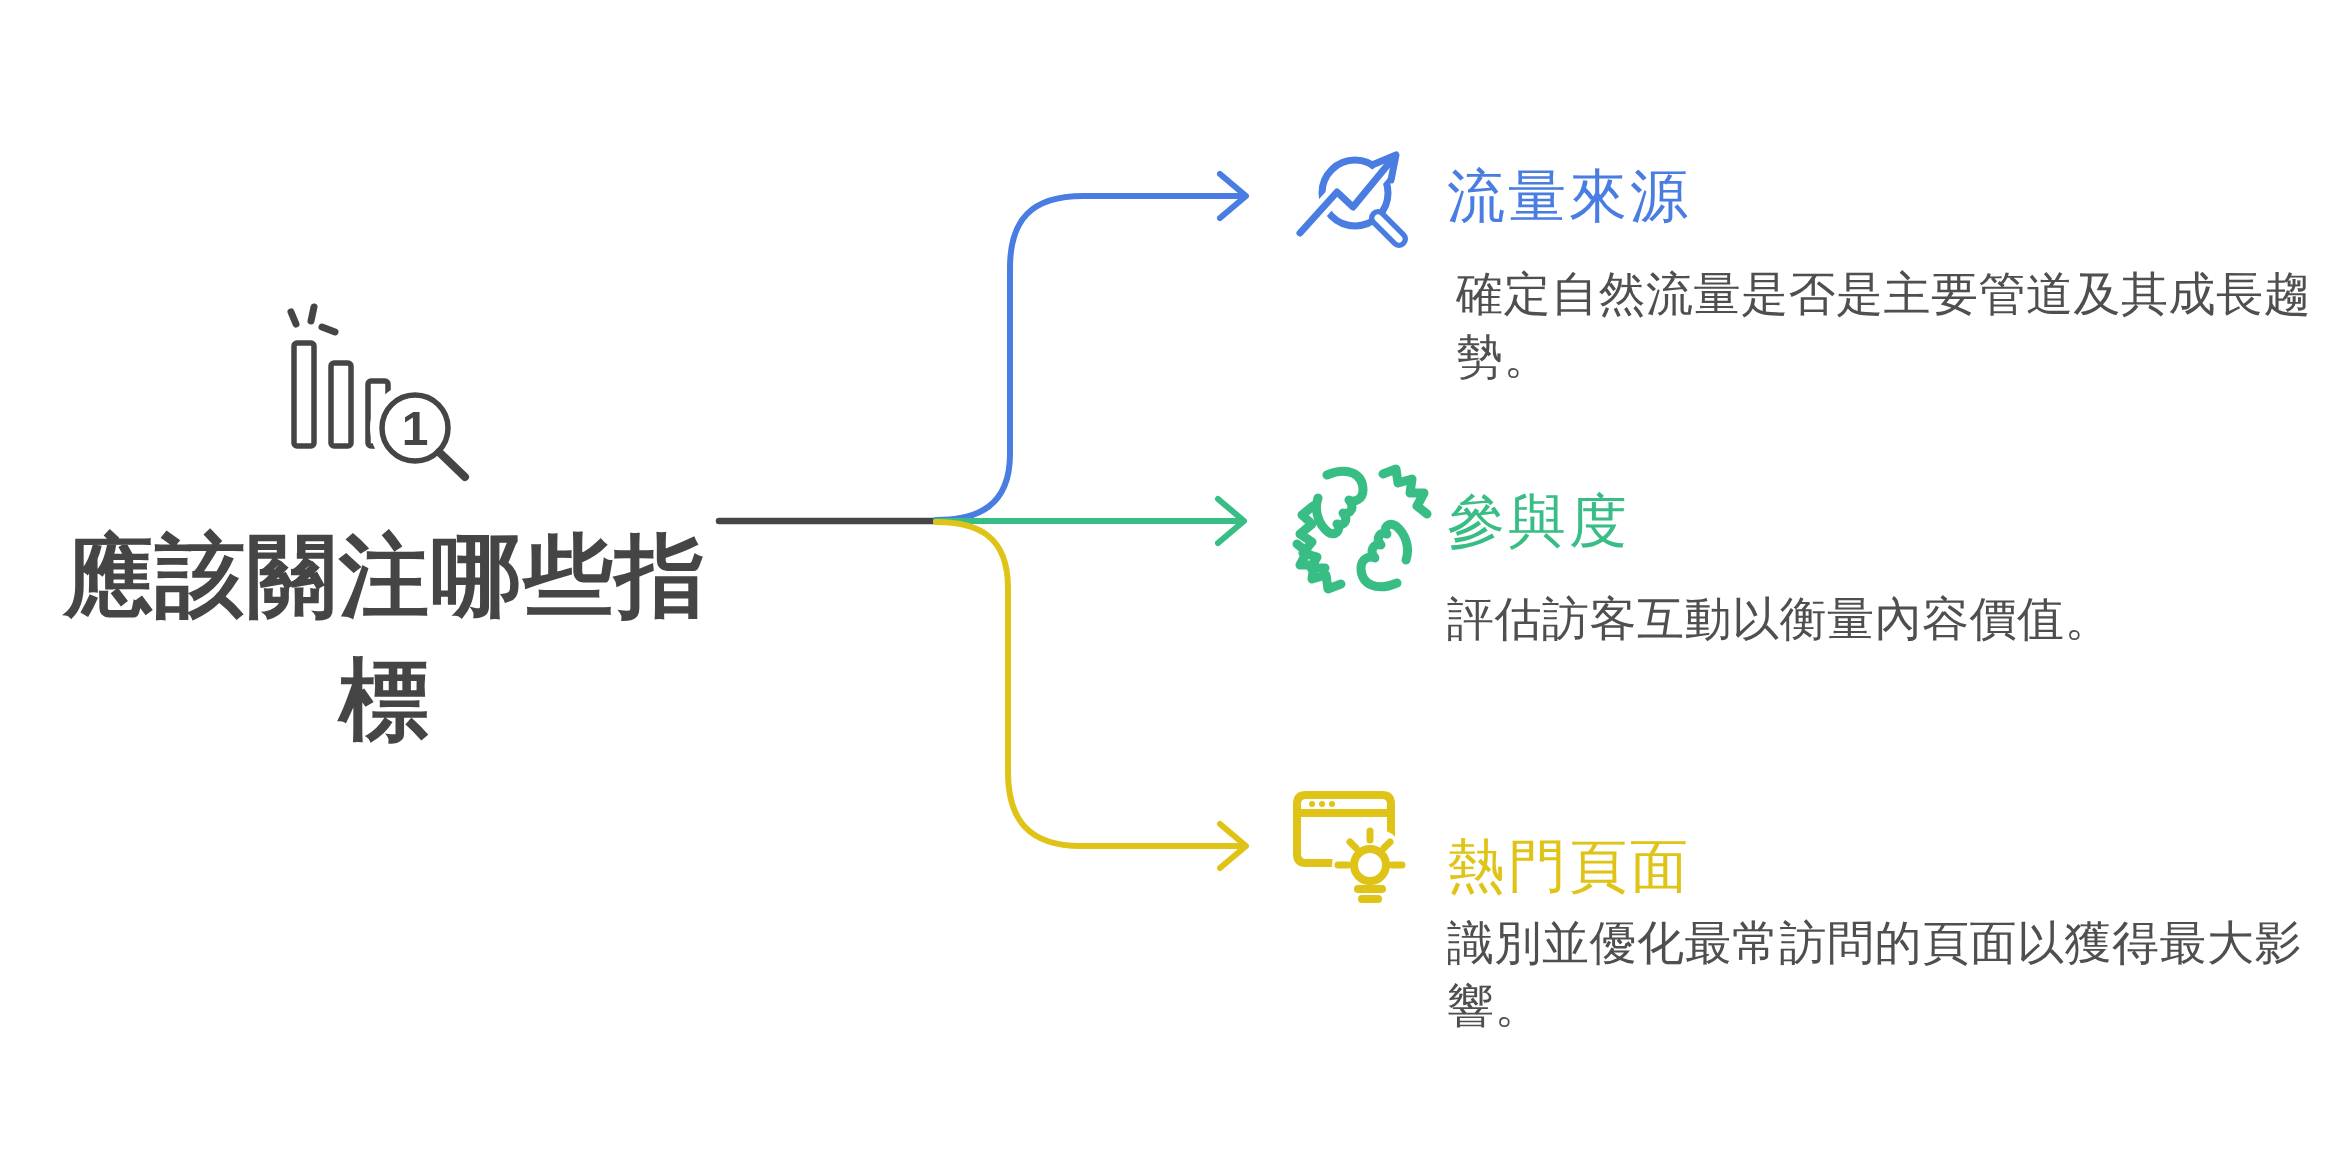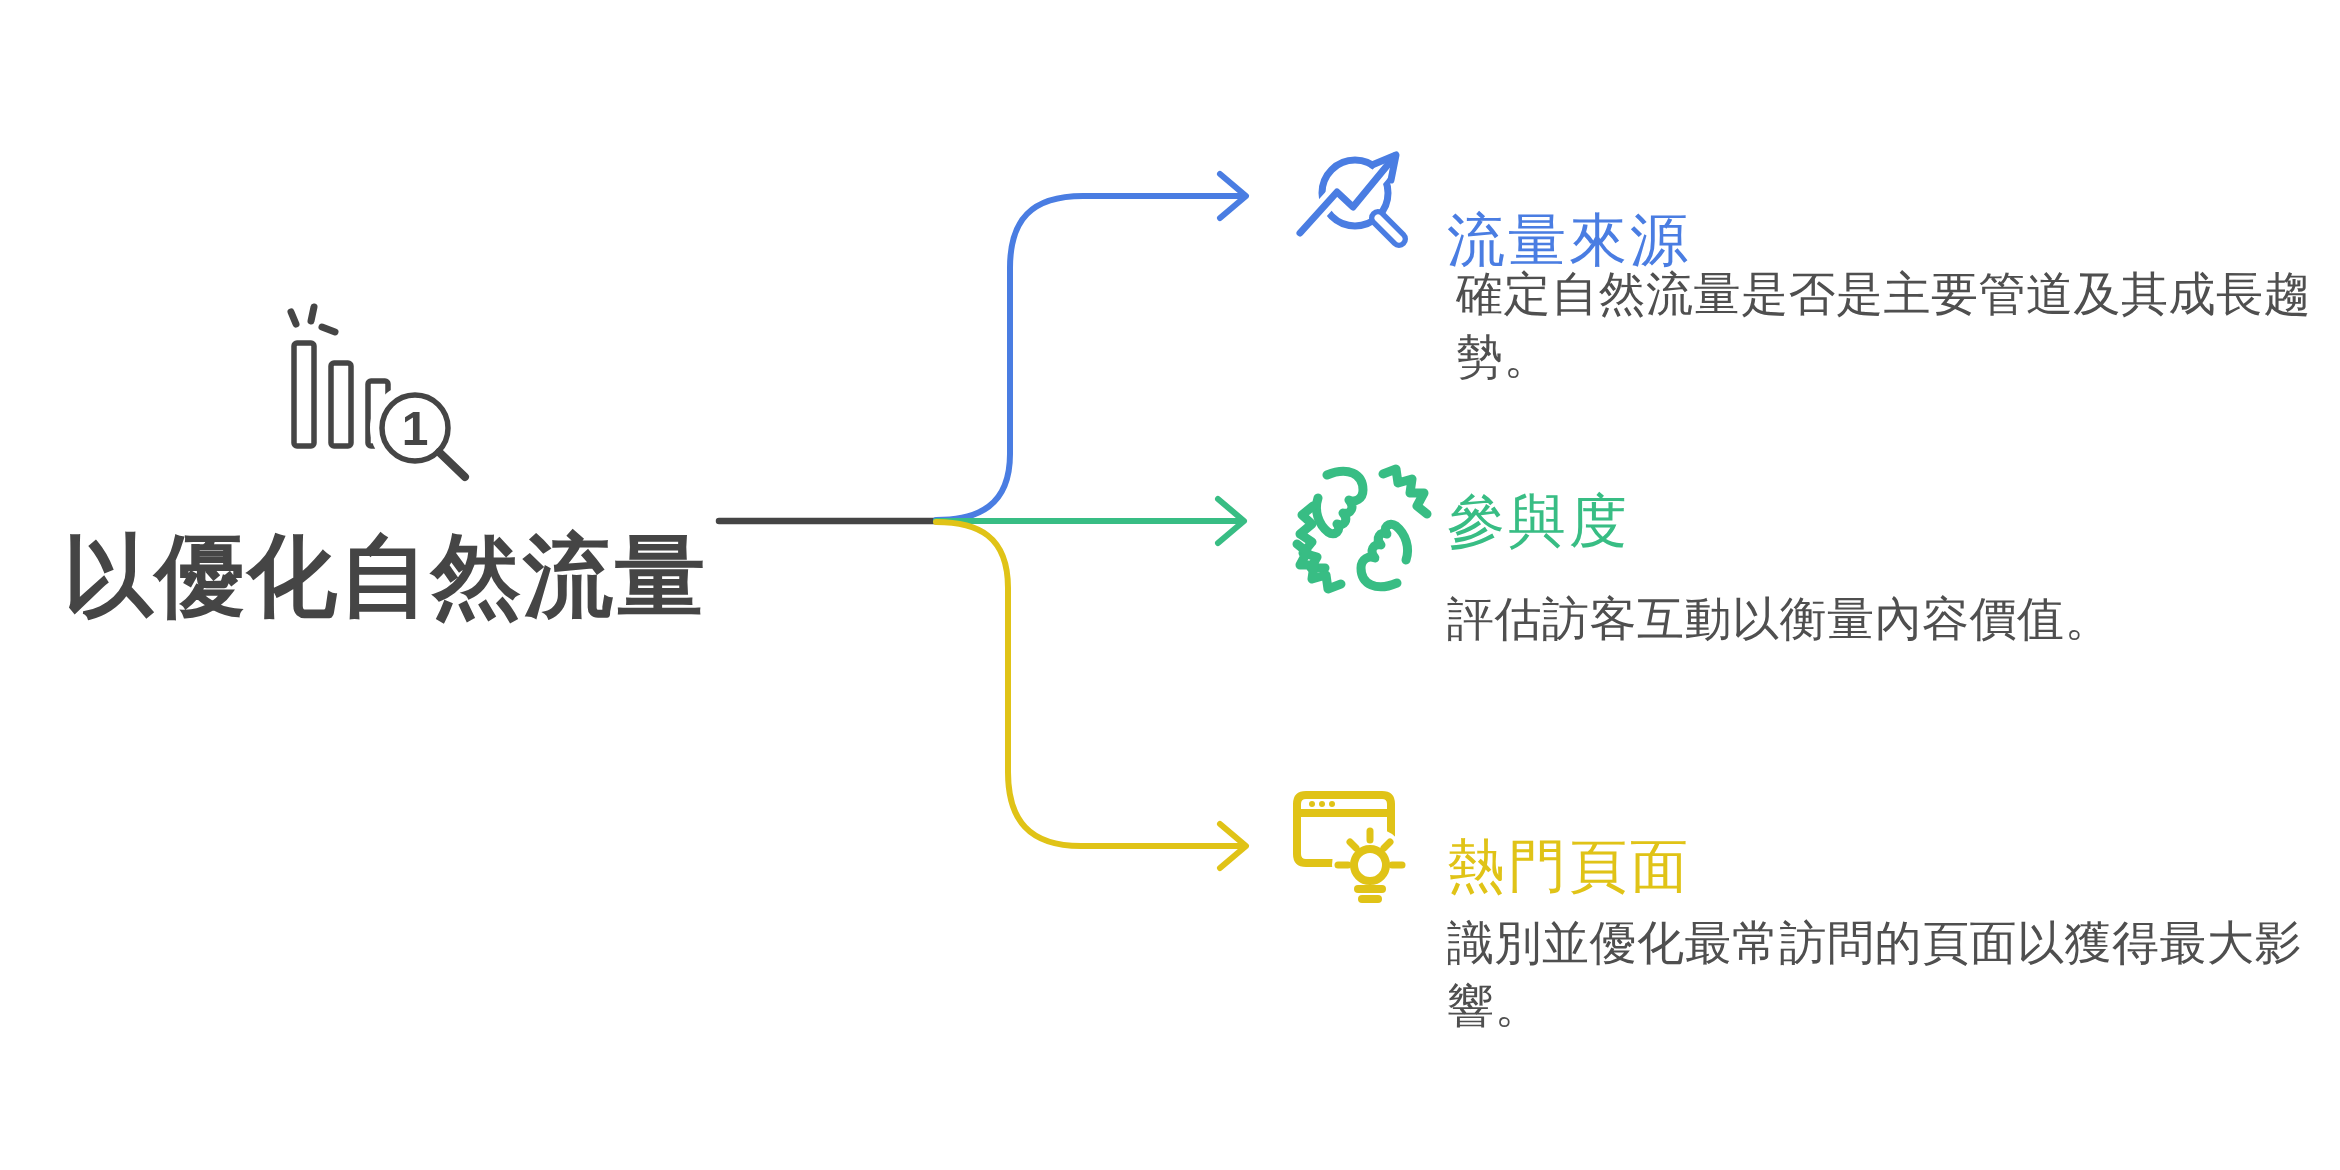--- a/index.html
+++ b/index.html
@@ -22,21 +22,21 @@
   .c-yellow{stroke:var(--yellow);stroke-width:6;}
 
   
   .central-icon{left:283px;top:298px;width:195px;height:190px;color:var(--ink);}
   .central-title{left:28px;top:514px;width:714px;text-align:center;
     color:var(--ink);font-size:90px;line-height:124px;font-weight:800;letter-spacing:2px;}
 
   
   .b-title{font-size:58px;line-height:72px;font-weight:500;letter-spacing:3px;white-space:nowrap;}
   .b-desc{font-size:47px;line-height:63px;font-weight:400;color:var(--text);width:866px;letter-spacing:.5px;}
-  .t-blue{color:var(--blue);margin-top:44px;} .t-green{color:var(--green);} .t-yellow{color:var(--yellow);}
+  .t-blue{color:var(--blue);} .t-green{color:var(--green);} .t-yellow{color:var(--yellow);}
   .i-blue{color:var(--blue);} .i-green{color:var(--green);} .i-yellow{color:var(--yellow);}
 
   .icon-blue{left:1297px;top:136px;width:124px;height:124px;}
   .title-blue{left:1447px;top:160px;}
   .desc-blue{left:1447px;top:262px;margin-left:9px;}
 
   .icon-green{left:1293px;top:462px;width:138px;height:134px;}
   .title-green{left:1447px;top:485px;}
   .desc-green{left:1447px;top:587px;}
 
@@ -68,21 +68,21 @@
     <rect x="48" y="65" width="20" height="83" rx="3" stroke-width="5.5"></rect>
     <rect x="85" y="83" width="20" height="65" rx="3" stroke-width="5.5"></rect>
     <circle cx="132" cy="130" r="45" fill="#ffffff" stroke="none"></circle>
     <circle cx="132" cy="130" r="33" stroke-width="5.5"></circle>
     <text class="badge-num" x="132" y="147" font-size="48" text-anchor="middle" fill="currentColor" stroke="none">1</text>
     <path d="M156,154 L182,179" stroke-width="8"></path>
   </svg>
 </div>
 
 <div class="abs central-title">
-  <div>以優化自然流量</div>
+  <div>應該關注哪些指標</div>
 </div>
 
 <div class="abs icon-blue i-blue">
   <svg width="124" height="124" viewBox="0 0 124 124" fill="none" stroke="currentColor" stroke-linecap="round" stroke-linejoin="round">
     <circle cx="58" cy="57" r="33" stroke-width="7"></circle>
     <path d="M3,97 L40,56 L56,71 L98,20" stroke="#ffffff" stroke-width="17"></path>
     <path d="M3,97 L40,56 L56,71 L98,20" stroke-width="7"></path>
     <path d="M75,29 L99,19 L94,44" stroke-width="7"></path>
     <path d="M81,82 L102,103" stroke-width="18"></path>
     <path d="M81,82 L102,103" stroke="#ffffff" stroke-width="7"></path>

